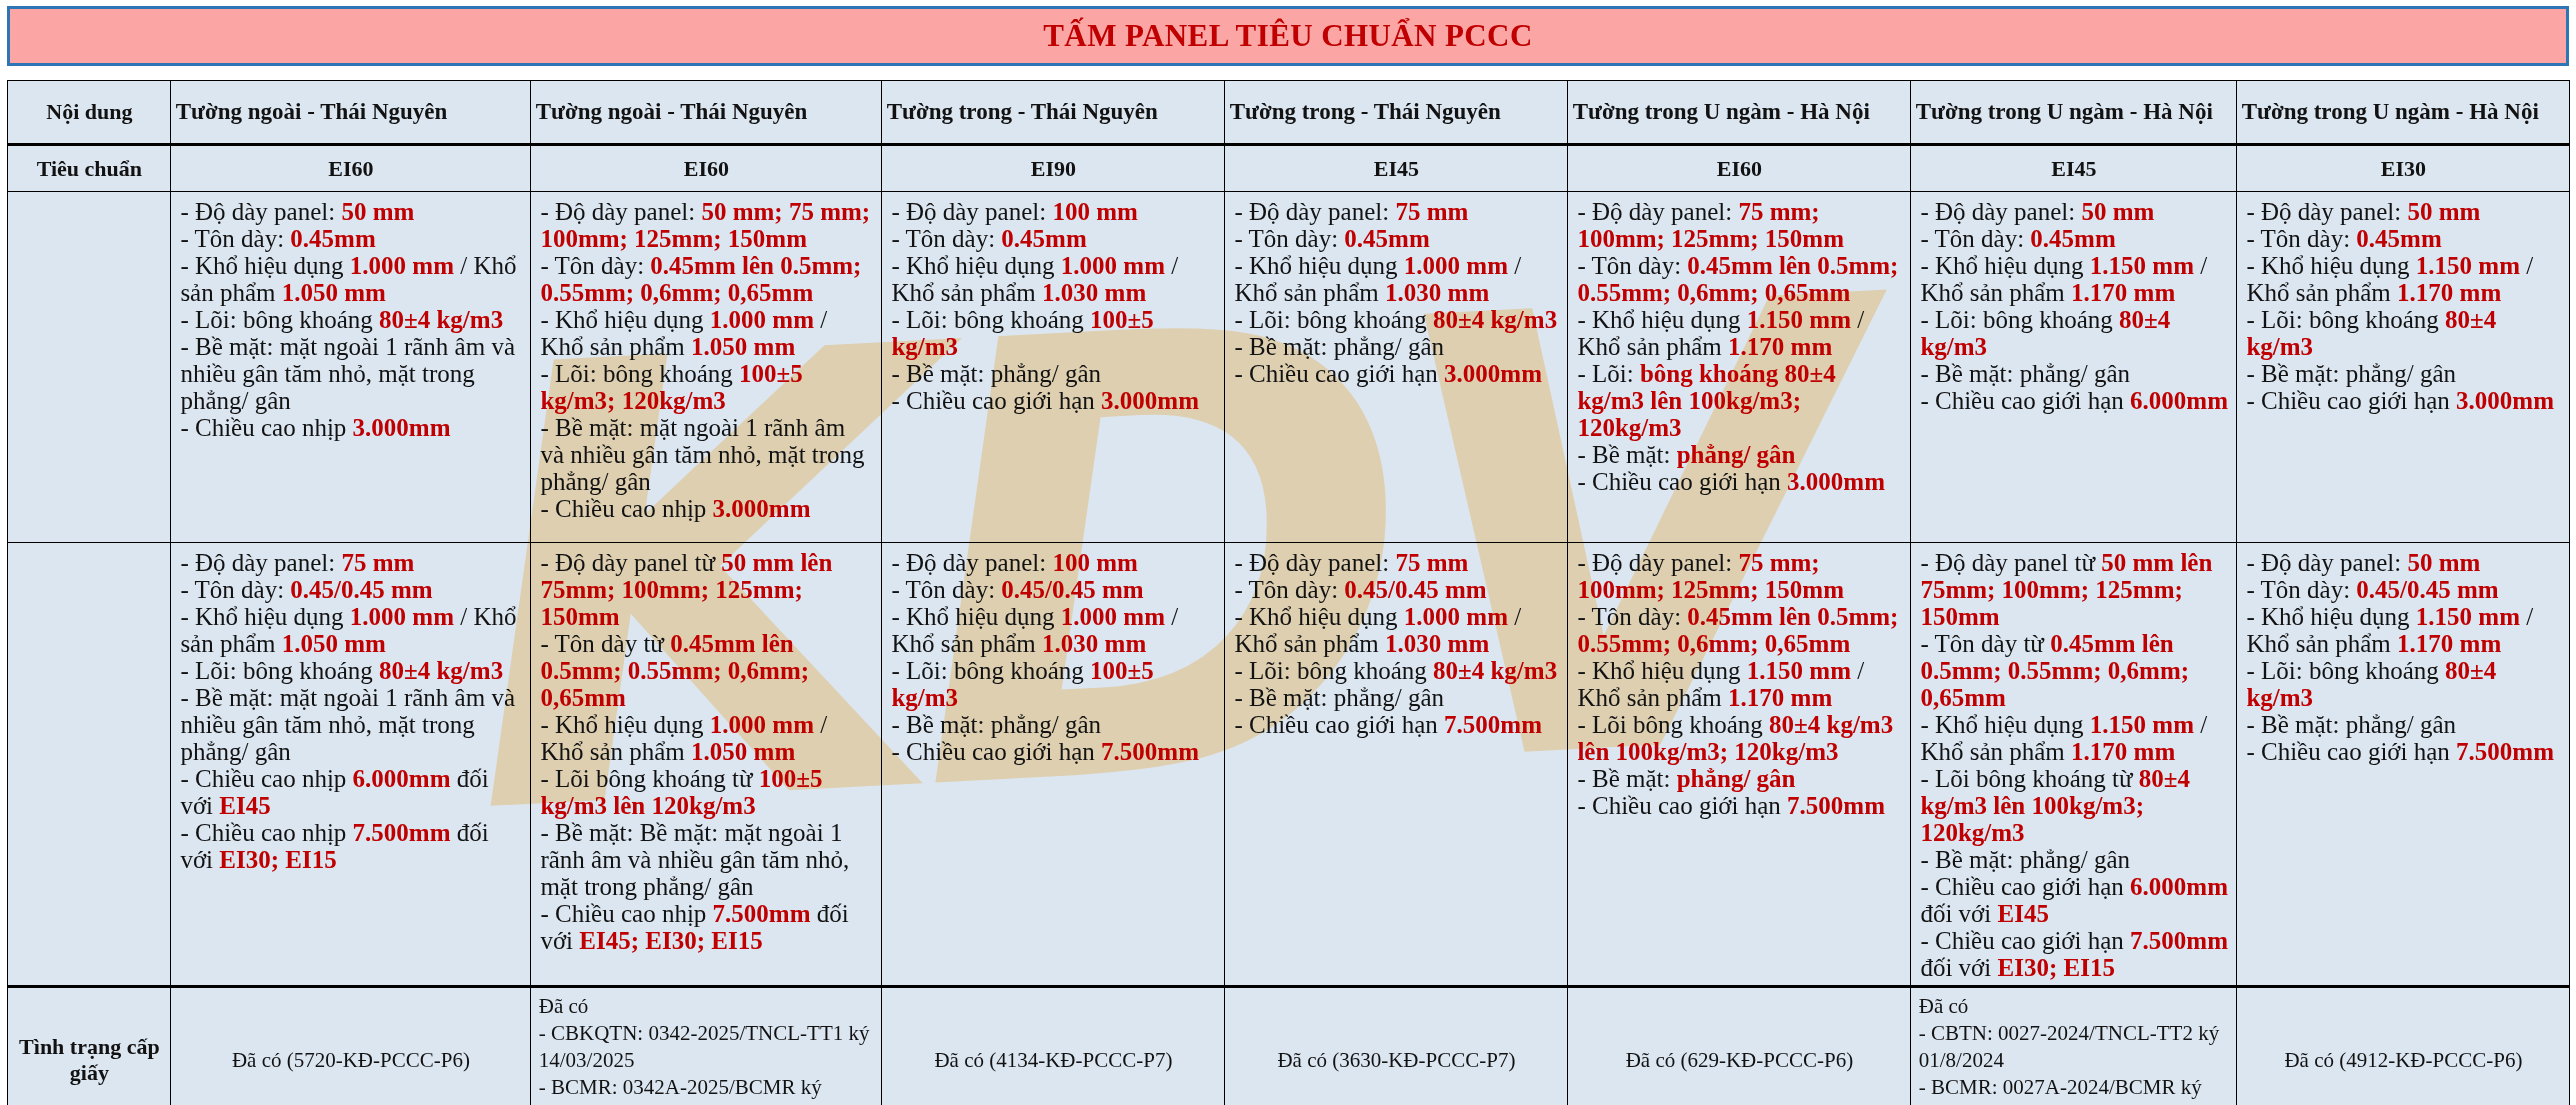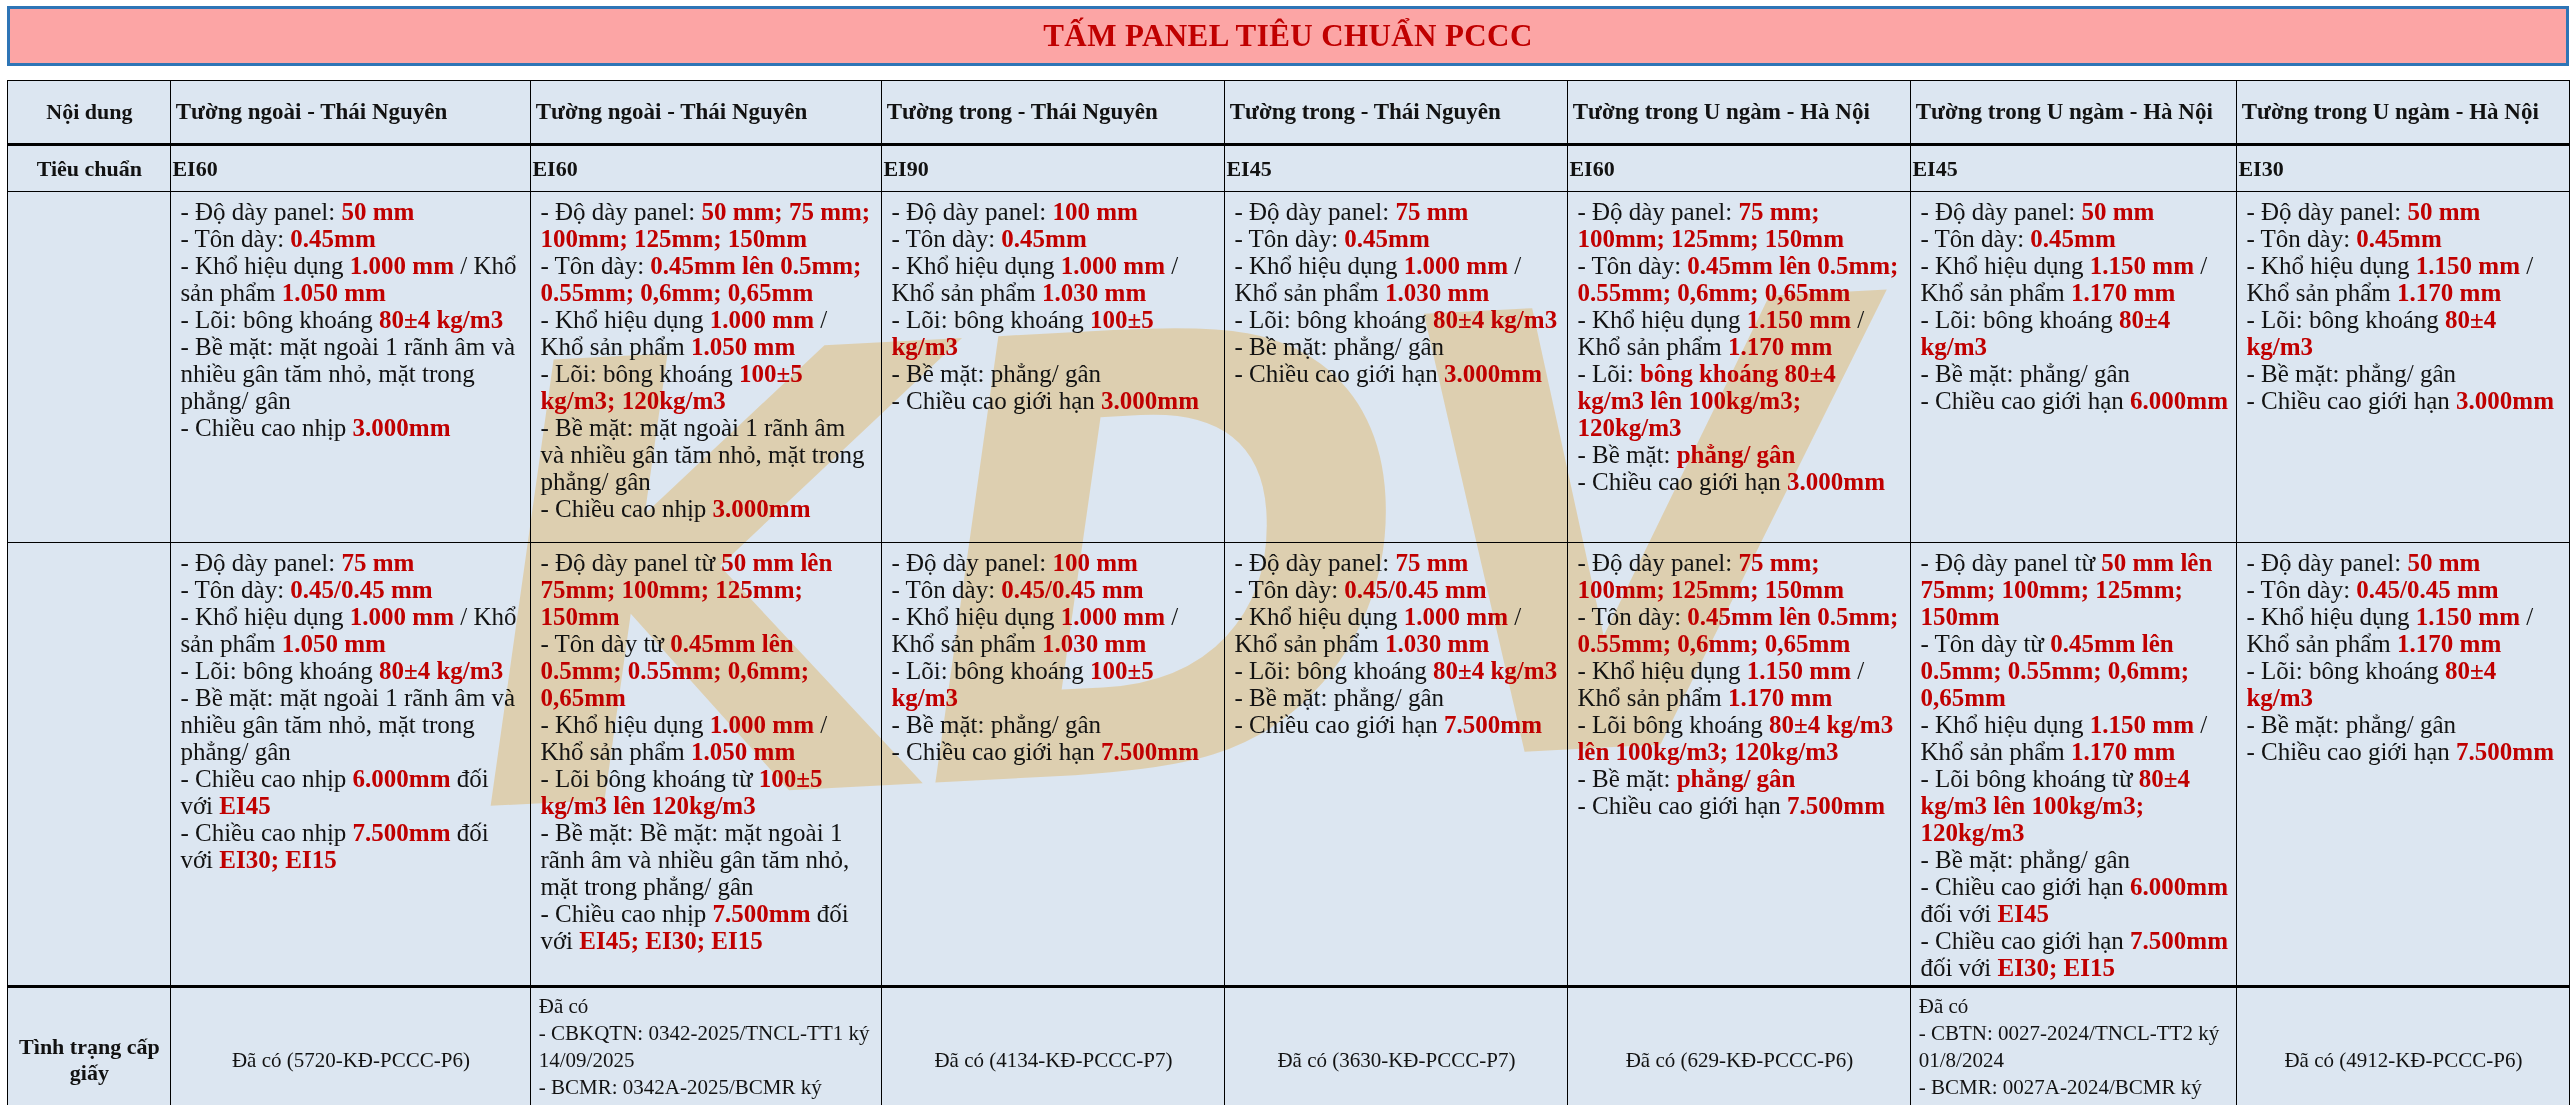--- a/index.html
+++ b/index.html
@@ -24,21 +24,21 @@
   table{
     position:relative;z-index:1;width:2561px;table-layout:fixed;
     border-collapse:collapse;background:transparent;
   }
   td,th{border:1.5px solid #000;overflow:hidden}
   tr.r-header{height:64px}
   th.hdr{font-size:23px;font-weight:bold;text-align:left;vertical-align:middle;padding:0 4.4px}
   .lbl{font-size:22px;font-weight:bold;text-align:center;vertical-align:middle;padding:0 0}
   tr.r-header th{border-bottom:3px solid #000}
   tr.r-standard{height:47px}
-  .ei{font-size:22px;font-weight:bold;vertical-align:middle}
+  .ei{font-size:22px;font-weight:bold;text-align:center;vertical-align:middle}
   tr.r-spec1{height:351px}
   tr.r-spec2{height:364px}
   .spec{vertical-align:top;text-align:left;padding:6px 7.4px 4.4px 9px;font-size:25px;line-height:27px}
   .spec .ln{margin:0}
   .red{color:#c00000;font-weight:bold}
   tr.r-extended{height:50px}
   tr.r-extended td{border-bottom:3px solid #000}
   tr.r-license{height:132px}
   tr.r-license td{border-top:3px solid #000}
   .lic{font-size:21px;text-align:center;vertical-align:middle;padding:4.4px 7.4px;line-height:27px}
@@ -214,21 +214,21 @@
             </td>
       </tr>
 
       <tr class="r-license">
         <td class="lbl">Tình trạng cấp giấy</td>
         <td class="lic">
               <div>Đã có (5720-KĐ-PCCC-P6)</div>
             </td>
         <td class="lic lic-left">
               <div>Đã có</div>
-              <div>- CBKQTN: 0342-2025/TNCL-TT1 ký 14/09/2025</div>
+              <div>- CBKQTN: 0342-2025/TNCL-TT1 ký 14/03/2025</div>
               <div>- BCMR: 0342A-2025/BCMR ký 02/04/2025</div>
             </td>
         <td class="lic">
               <div>Đã có (4134-KĐ-PCCC-P7)</div>
             </td>
         <td class="lic">
               <div>Đã có (3630-KĐ-PCCC-P7)</div>
             </td>
         <td class="lic">
               <div>Đã có (629-KĐ-PCCC-P6)</div>

